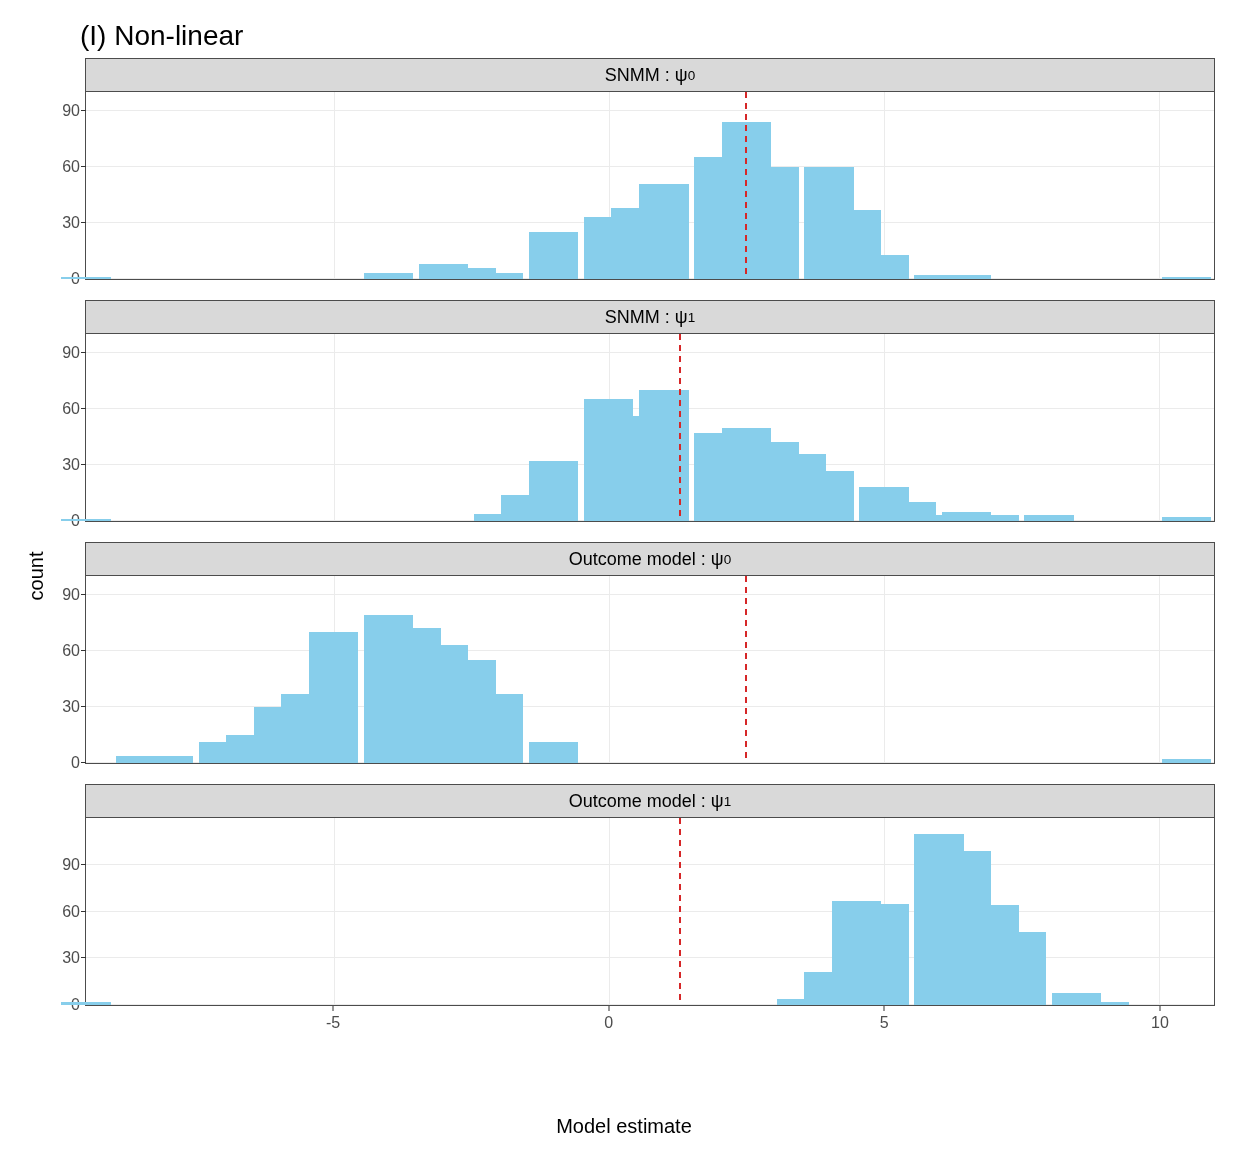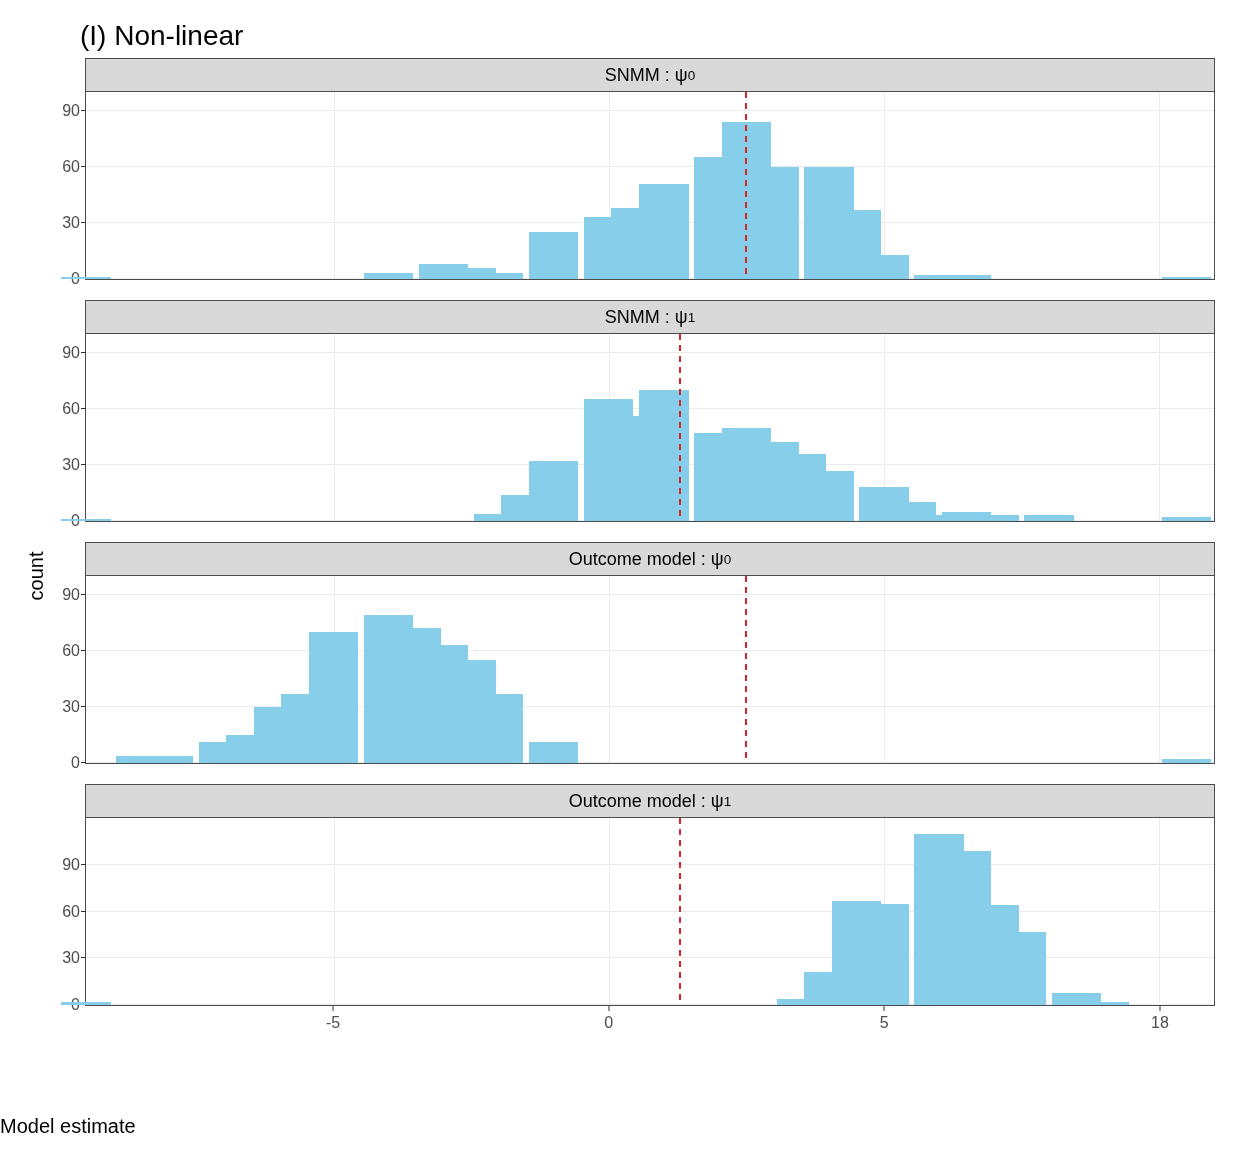--- a/index.html
+++ b/index.html
@@ -30,21 +30,21 @@
     transform: translateY(-50%) rotate(-90deg);
     transform-origin: center;
     font-size: 20px;
     color: #000;
   }
   .xlabel {
     position: absolute;
     left: 0;
     right: 0;
     bottom: 14px;
-    text-align: left;
+    text-align: center;
     font-size: 20px;
     color: #000;
   }
   .panels {
     position: absolute;
     left: 85px;
     top: 58px;
     width: 1130px; 
     height: 1030px;
   }
@@ -288,18 +288,18 @@
           </svg>
         </div>
         <div class="xticks">
           <div class="xtick-mark" style="left: 21.9512%;"></div>
           <div class="xtick" style="left: 21.9512%;">-5</div>
           <div class="xtick-mark" style="left: 46.3415%;"></div>
           <div class="xtick" style="left: 46.3415%;">0</div>
           <div class="xtick-mark" style="left: 70.7317%;"></div>
           <div class="xtick" style="left: 70.7317%;">5</div>
           <div class="xtick-mark" style="left: 95.122%;"></div>
-          <div class="xtick" style="left: 95.122%;">18</div>
+          <div class="xtick" style="left: 95.122%;">10</div>
         </div>
       </div>
     </div>
   <div class="xlabel">Model estimate</div>
 </div>
 
 </body></html>

